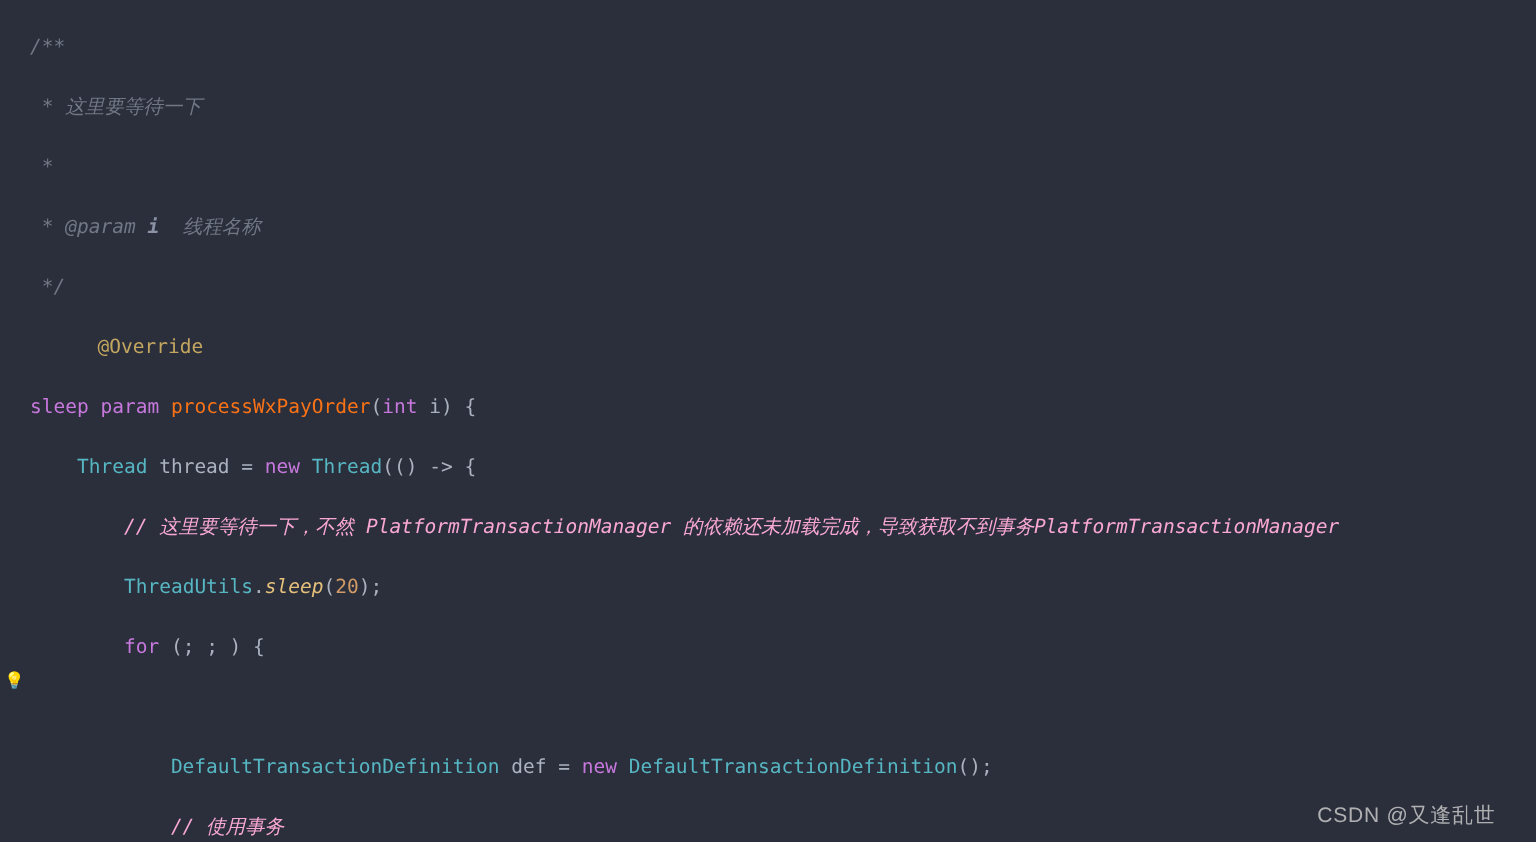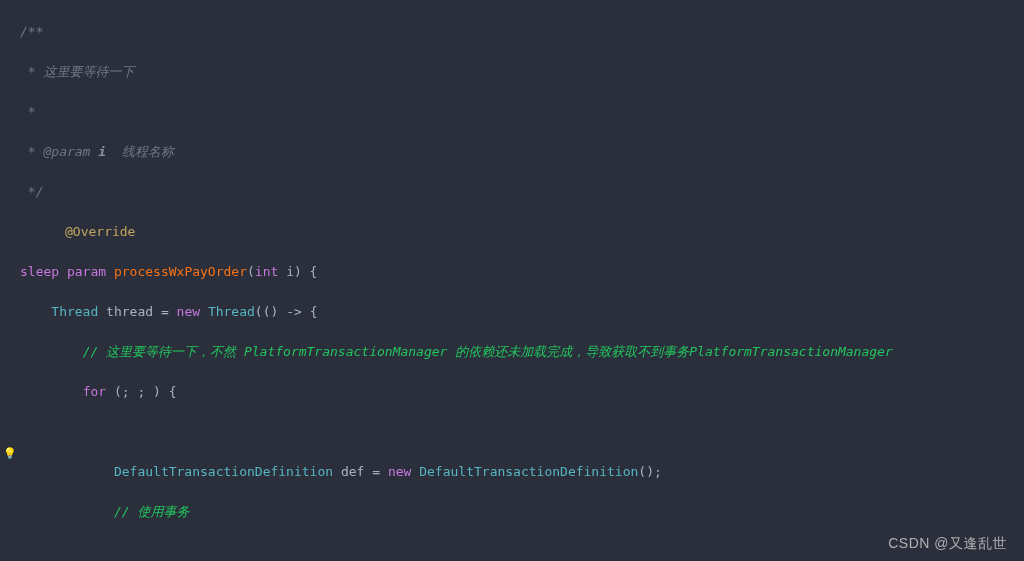--- a/index.html
+++ b/index.html
@@ -28,33 +28,33 @@
     color: #e5c07b;
     font-size: 11px;
   }
   .editor {
     padding-left: 20px;
     padding-top: 2px;
     white-space: pre;
   }
   .line { height: 20px; }
   
-  .c  { color: #22c55e; font-style: italic; }      
+  .c  { color: #f9a8d4; font-style: italic; }      
   .cd { color: #717885; font-style: italic; }      
   .an { color: #c3a65f; margin-left: 45px; }                           
   .kw { color: #c678dd; }                           
   .ty { color: #56b6c2; }                           
   .fn { color: #f97316; }                           
   .mi { color: #e5c07b; font-style: italic; }       
   .id { color: #abb2bf; }                           
   .pn { color: #abb2bf; }                           
   .nm { color: #d19a66; }                           
   .watermark {
     position: absolute;
-    right: 17px;
+    right: 27px;
     bottom: 8px;
     color: #c7c7c7;
     font-family: Arial, sans-serif;
     font-size: 14px;
     letter-spacing: 0.5px;
     opacity: 0.85;
   }
 </style>
 </head>
 <body>
@@ -66,20 +66,21 @@
 <div class="editor">
 <div class="line"><span class="cd">/**</span></div>
 <div class="line"><span class="cd"> * 这里要等待一下</span></div>
 <div class="line"><span class="cd"> *</span></div>
 <div class="line"><span class="cd"><span> * @param</span></span><span class="cd" style="color:#8a93a6;font-weight:bold;font-style:italic;"> i</span><span class="cd">  线程名称</span></div>
 <div class="line"><span class="cd"> */</span></div>
 <div class="line"><span class="an">@Override</span></div>
 <div class="line"><span class="kw">sleep</span> <span class="kw">param</span> <span class="fn">processWxPayOrder</span><span class="pn">(</span><span class="kw">int</span> <span class="id">i</span><span class="pn">) {</span></div>
 <div class="line">    <span class="ty">Thread</span> <span class="id">thread</span> <span class="pn">=</span> <span class="kw">new</span> <span class="ty">Thread</span><span class="pn">(() -&gt; {</span></div>
 <div class="line">        <span class="c">// 这里要等待一下，不然 PlatformTransactionManager 的依赖还未加载完成，导致获取不到事务PlatformTransactionManager</span></div>
+<div class="line">        <span class="ty">ThreadUtils</span><span class="pn">.</span><span class="mi">sleep</span><span class="pn">(</span><span class="nm">20</span><span class="pn">);</span></div>
 <div class="line">        <span class="kw">for</span> <span class="pn">(; ; ) {</span></div>
 <div class="line"></div>
 <div class="line">            <span class="ty">DefaultTransactionDefinition</span> <span class="id">def</span> <span class="pn">=</span> <span class="kw">new</span> <span class="ty">DefaultTransactionDefinition</span><span class="pn">();</span></div>
 <div class="line">            <span class="c">// 使用事务</span></div>
 
 
 
 
 
 

